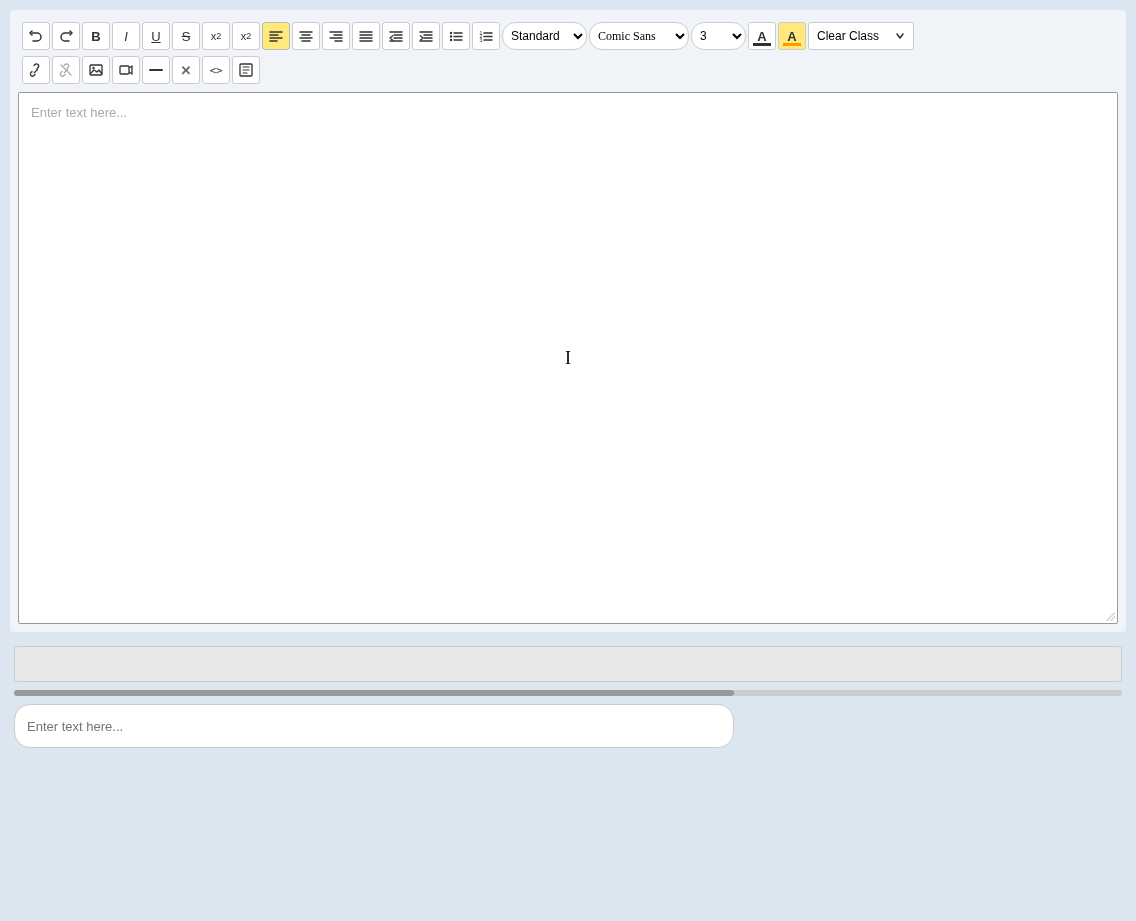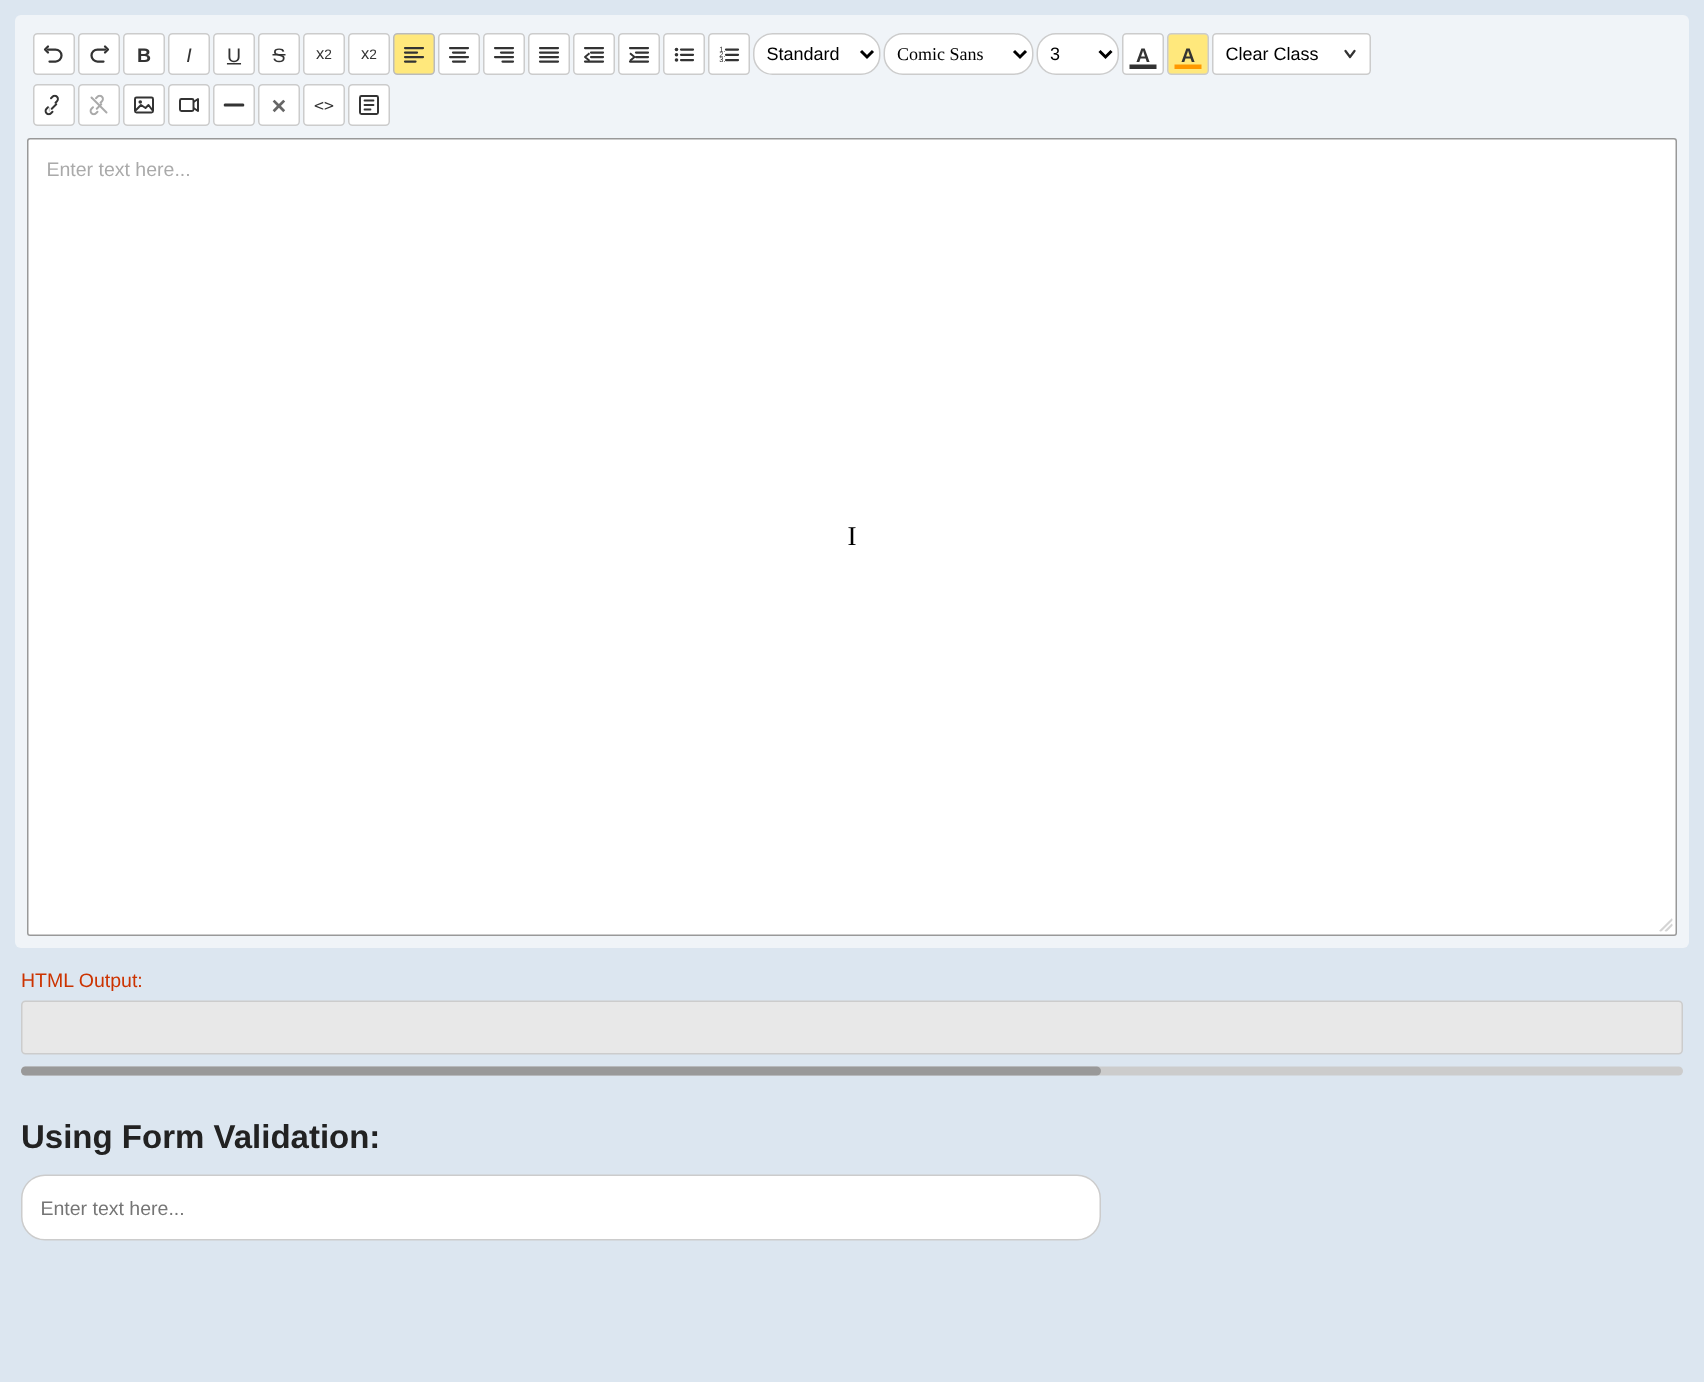--- a/index.html
+++ b/index.html
@@ -444,29 +444,27 @@
     <div class="cursor-indicator" data-name="text-cursor">I</div>
     <div contenteditable="true" class="editor-area" data-name="rich-text-editor" style="position: relative; z-index: 1; color: rgb(170, 170, 170); min-height: 530px;" data-placeholder="Enter text here..."></div>
     <svg class="resize-handle" data-name="resize-handle" viewBox="0 0 10 10">
       <line x1="3" y1="10" x2="10" y2="3" stroke="#aaa" stroke-width="1.2"></line>
       <line x1="6" y1="10" x2="10" y2="6" stroke="#aaa" stroke-width="1.2"></line>
     </svg>
   </div>
 </div>
 
 <div class="html-output-section" data-name="html-output-section">
-  <div class="html-output-label" data-name="html-output-label">HTML Output:</div>
   <div class="html-output-box" data-name="html-output-box"></div>
   <div class="scrollbar-track" data-name="scrollbar-track">
     <div class="scrollbar-thumb" data-name="scrollbar-thumb"></div>
   </div>
 </div>
 
 <div style="padding: 4px;" data-name="form-validation-section">
-  <div class="section-title" data-name="form-validation-title">Using Form Validation:</div>
   <input type="text" class="form-input" data-name="form-validation-input" placeholder="Enter text here..." style="">
 </div>
 
 <style>
 [data-name="rich-text-editor"]:empty::before {
   content: attr(data-placeholder);
   color: #aaa;
   pointer-events: none;
   position: absolute;
 }

